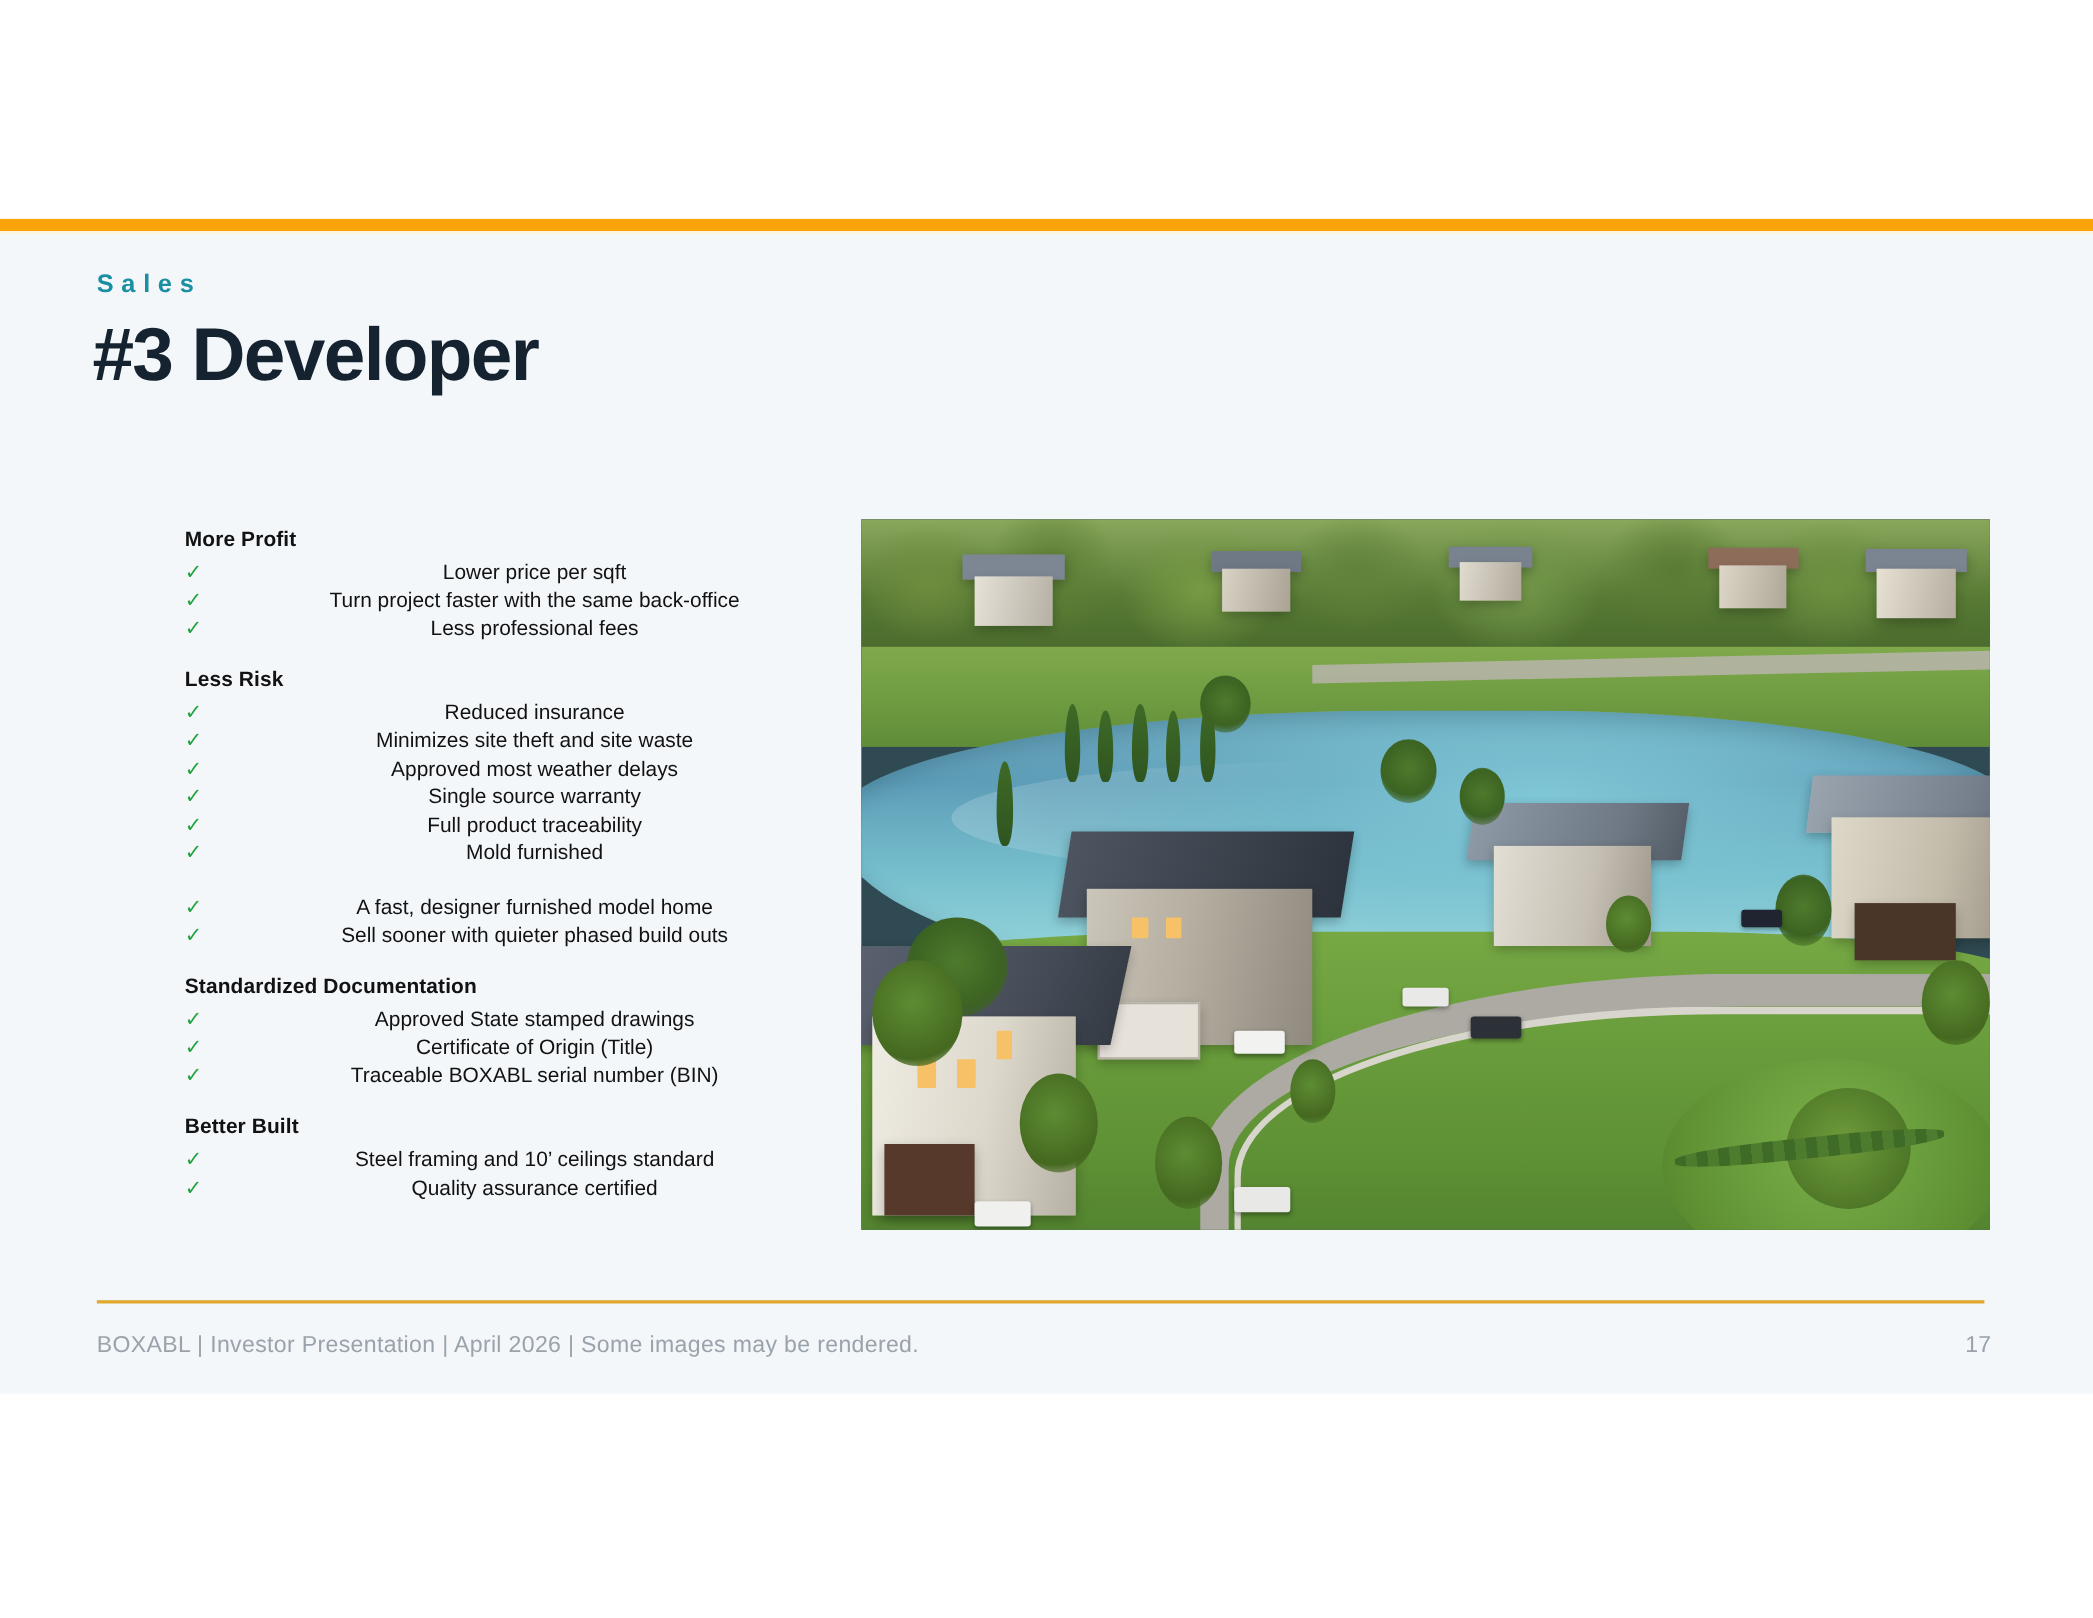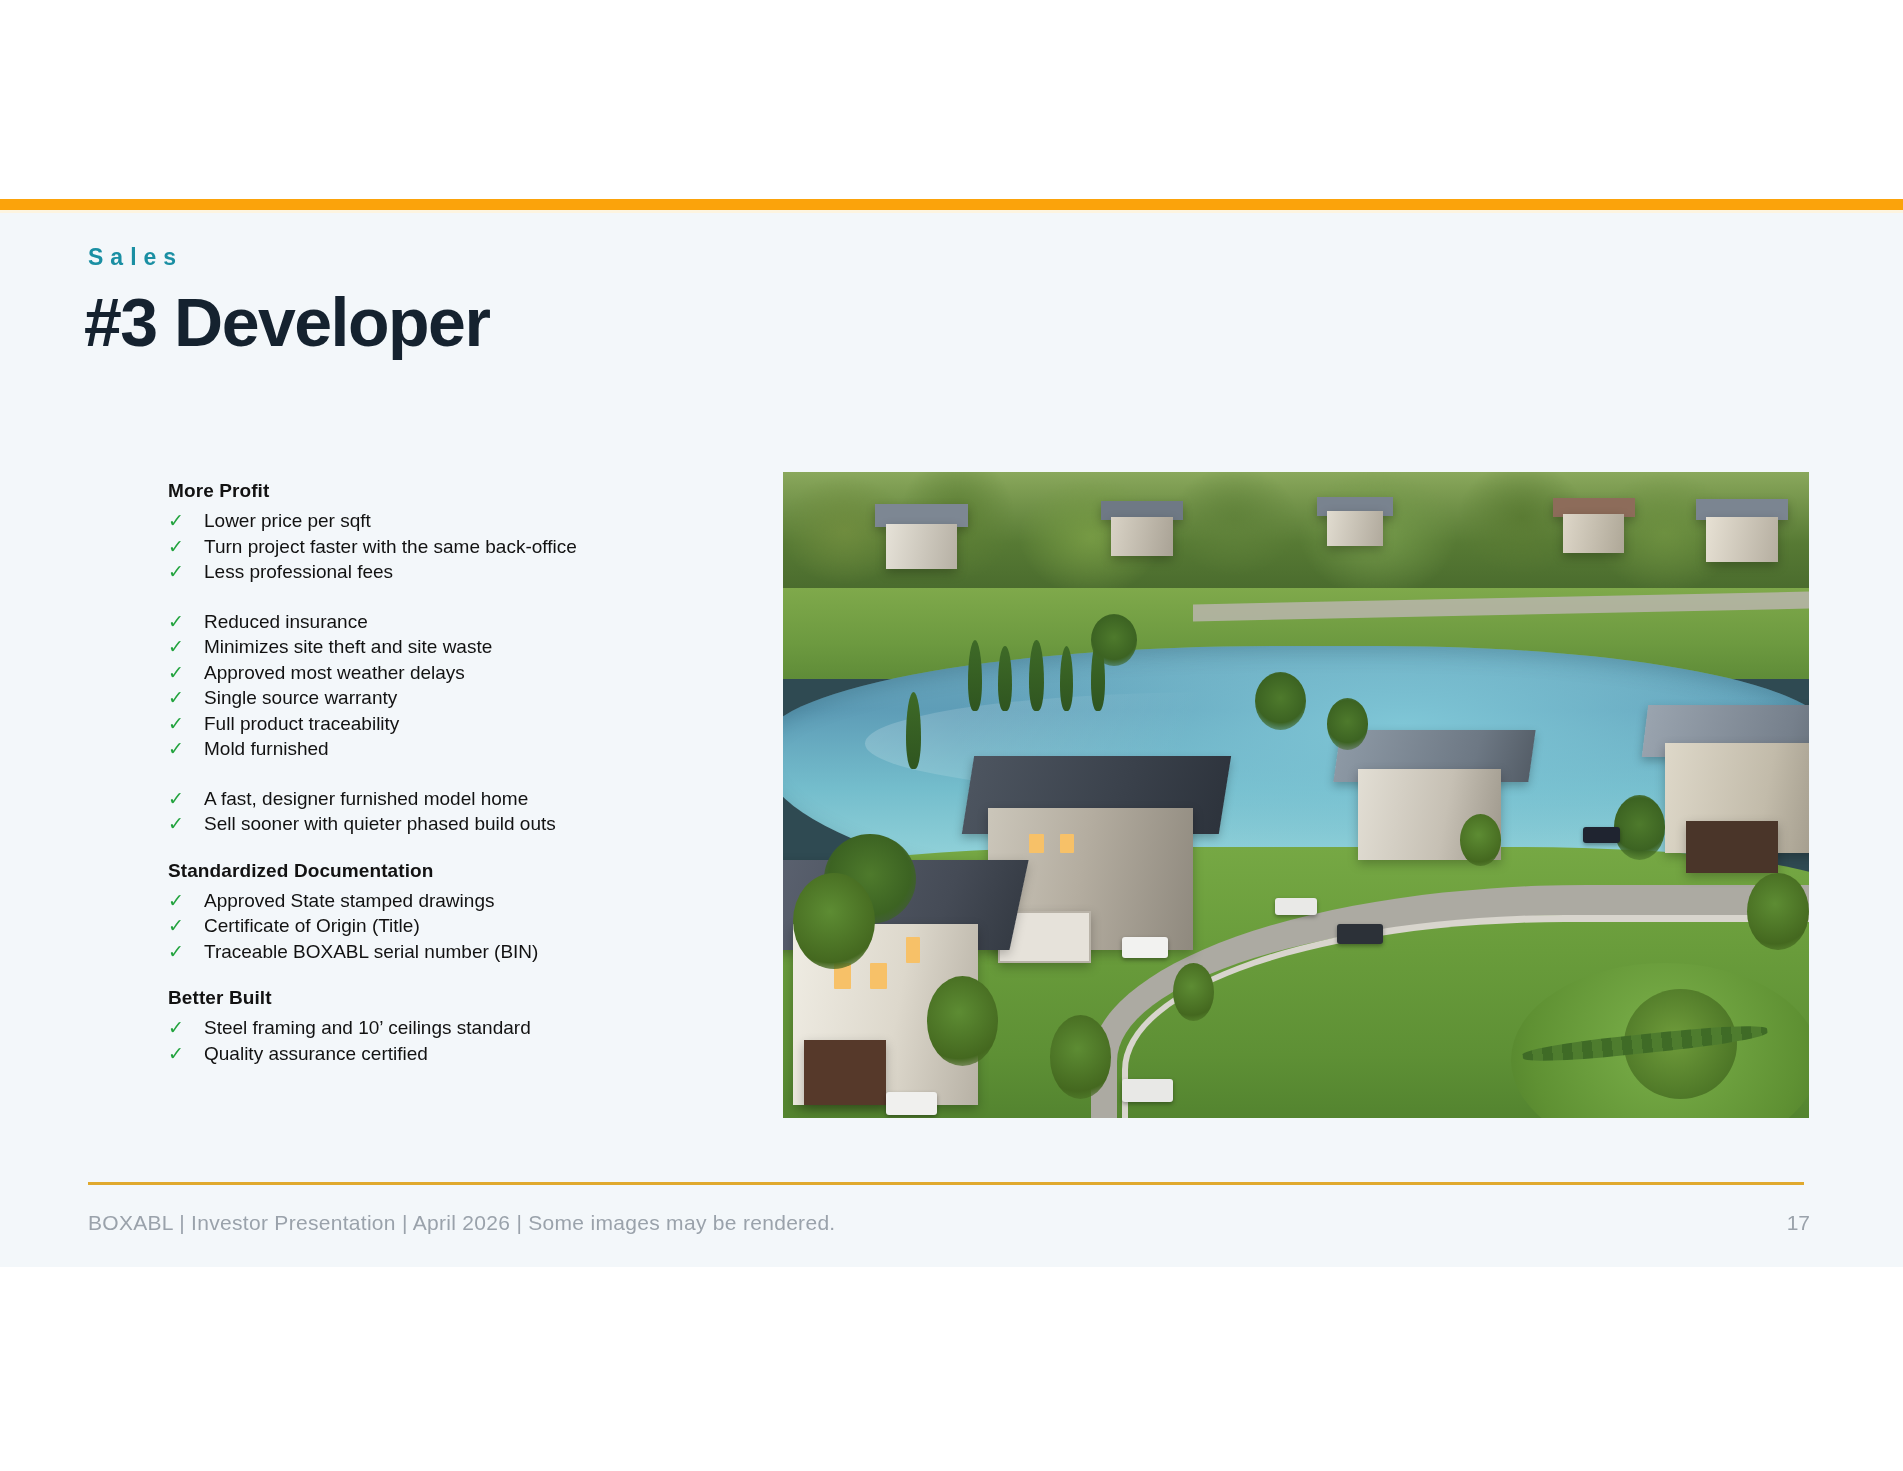--- a/index.html
+++ b/index.html
@@ -124,20 +124,21 @@
     font-size: 19px;
     line-height: 25.5px;
   }
 
   .bullet-text {
     flex: 1 1 auto;
     font-size: 19px;
     color: #121212;
     line-height: 25.5px;
     white-space: nowrap;
+    text-align: center;
   }
 
   
   .photo-frame {
     position: absolute;
     left: 783px;
     top: 472px;
     width: 1026px;
     height: 646px;
     overflow: hidden;
@@ -393,20 +394,21 @@
         <div class="bullet-row">
           <span class="check-icon">✓</span>
           <span class="bullet-text">Turn project faster with the same back-office</span>
         </div>
         <div class="bullet-row">
           <span class="check-icon">✓</span>
           <span class="bullet-text">Less professional fees</span>
         </div>
       </div>
       <div class="bullet-group">
+        <div class="group-heading">Less Risk</div>
         <div class="bullet-row">
           <span class="check-icon">✓</span>
           <span class="bullet-text">Reduced insurance</span>
         </div>
         <div class="bullet-row">
           <span class="check-icon">✓</span>
           <span class="bullet-text">Minimizes site theft and site waste</span>
         </div>
         <div class="bullet-row">
           <span class="check-icon">✓</span>

